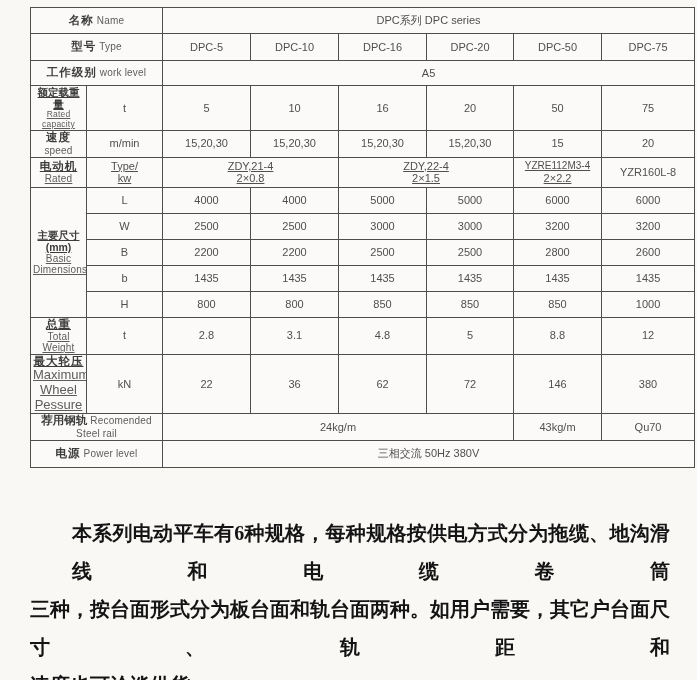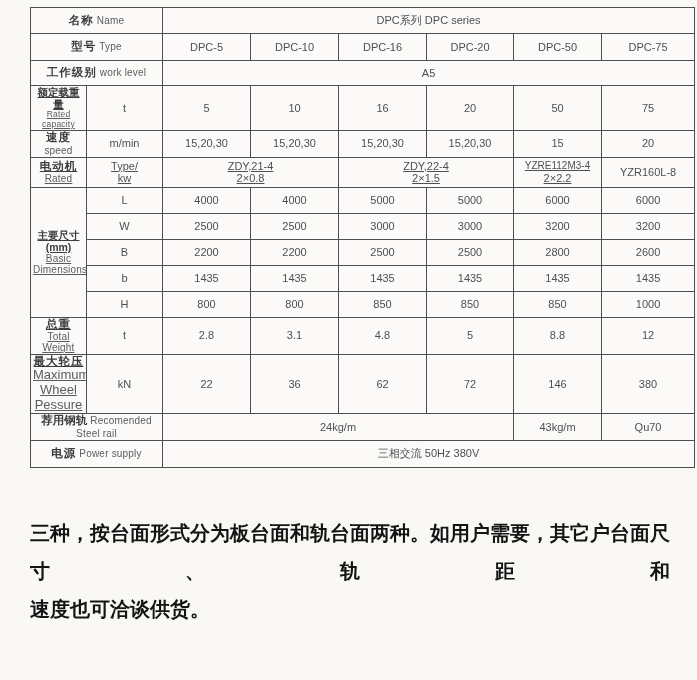--- a/index.html
+++ b/index.html
@@ -238,28 +238,29 @@
         <span class="en">Recomended Steel rail</span>
       </td>
       <td colspan="4" class="val">24kg/m</td>
       <td class="val">43kg/m</td>
       <td class="val">Qu70</td>
     </tr>
 
     <tr class="rh26">
       <td colspan="2">
         <span class="zh">电源</span>
-        <span class="en">Power supply</span>
+        <span class="en">Power level</span>
       </td>
       <td colspan="6" class="val">三相交流  50Hz  380V</td>
     </tr>
   </tbody>
     </table>
 
   <div class="paras">
     <div class="cn-para">
+      <div class="jl ind-cn">本系列电动平车有6种规格，每种规格按供电方式分为拖缆、地沟滑线和电缆卷筒</div>
       <div class="jl">三种，按台面形式分为板台面和轨台面两种。如用户需要，其它户台面尺寸、轨距和</div>
       <div class="ll">速度也可洽谈供货。</div>
     </div>
 
   </div>
 
 </div>
 
 </body></html>

